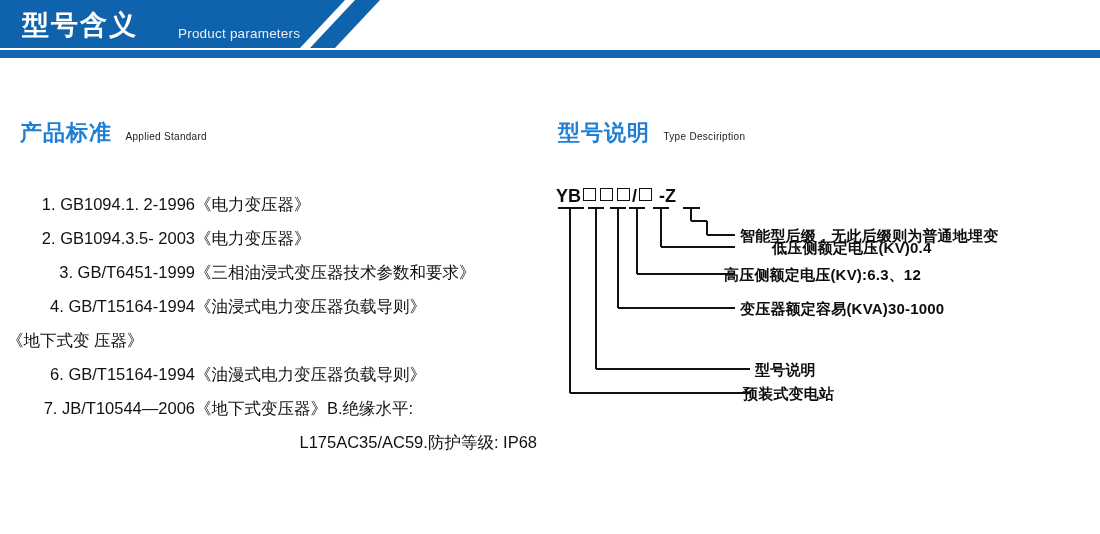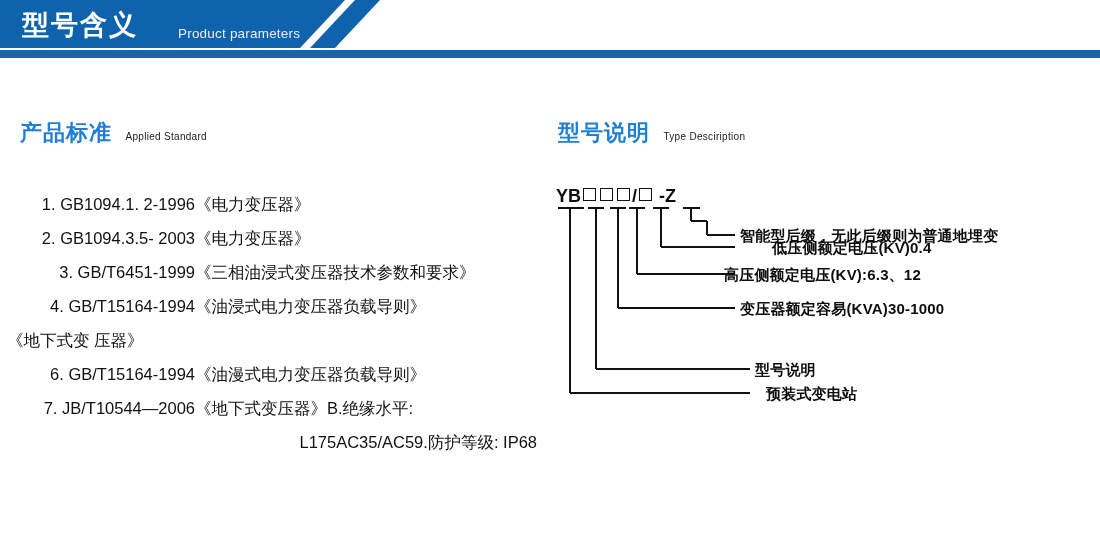--- a/index.html
+++ b/index.html
@@ -231,14 +231,14 @@
       <path d="M157,35 L157,49"></path>
       <path d="M157,49 L185,49"></path>
     </g>
   </svg>
 
   <div class="lbl" style="left:190px; top:41px;">智能型后缀，无此后缀则为普通地埋变</div>
   <div class="lbl" style="left:190px; top:53px;margin-left:32px;">低压侧额定电压(KV)0.4</div>
   <div class="lbl" style="left:174px; top:80px;">高压侧额定电压(KV):6.3、12</div>
   <div class="lbl" style="left:190px; top:114px;">变压器额定容易(KVA)30-1000</div>
   <div class="lbl" style="left:205px; top:175px;">型号说明</div>
-  <div class="lbl" style="left:216px; top:199px;font-family:Liberation Serif, serif;">预装式变电站</div>
+  <div class="lbl" style="left:193px; top:199px;font-family:Liberation Serif, serif;">预装式变电站</div>
 </div>
 
 </body></html>

